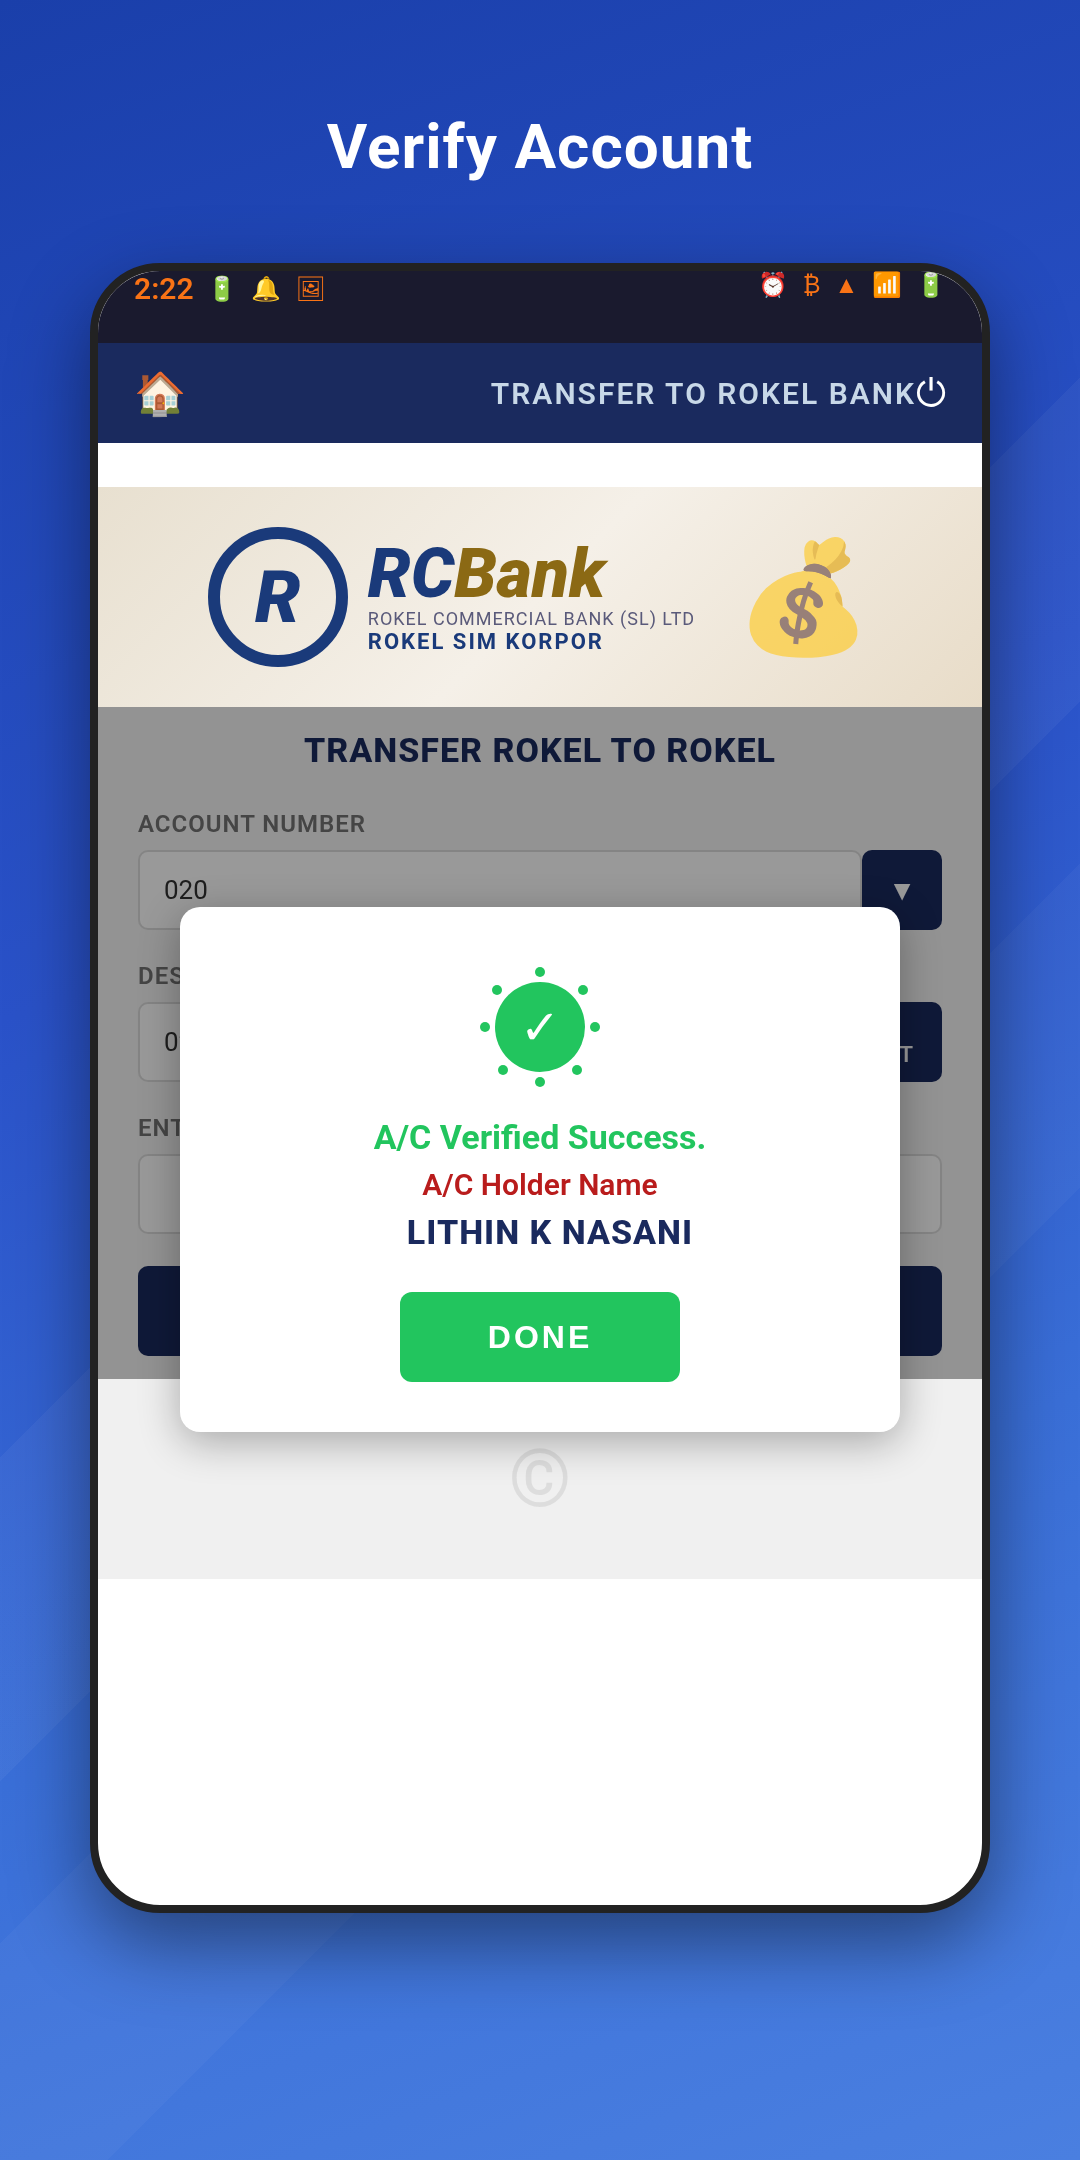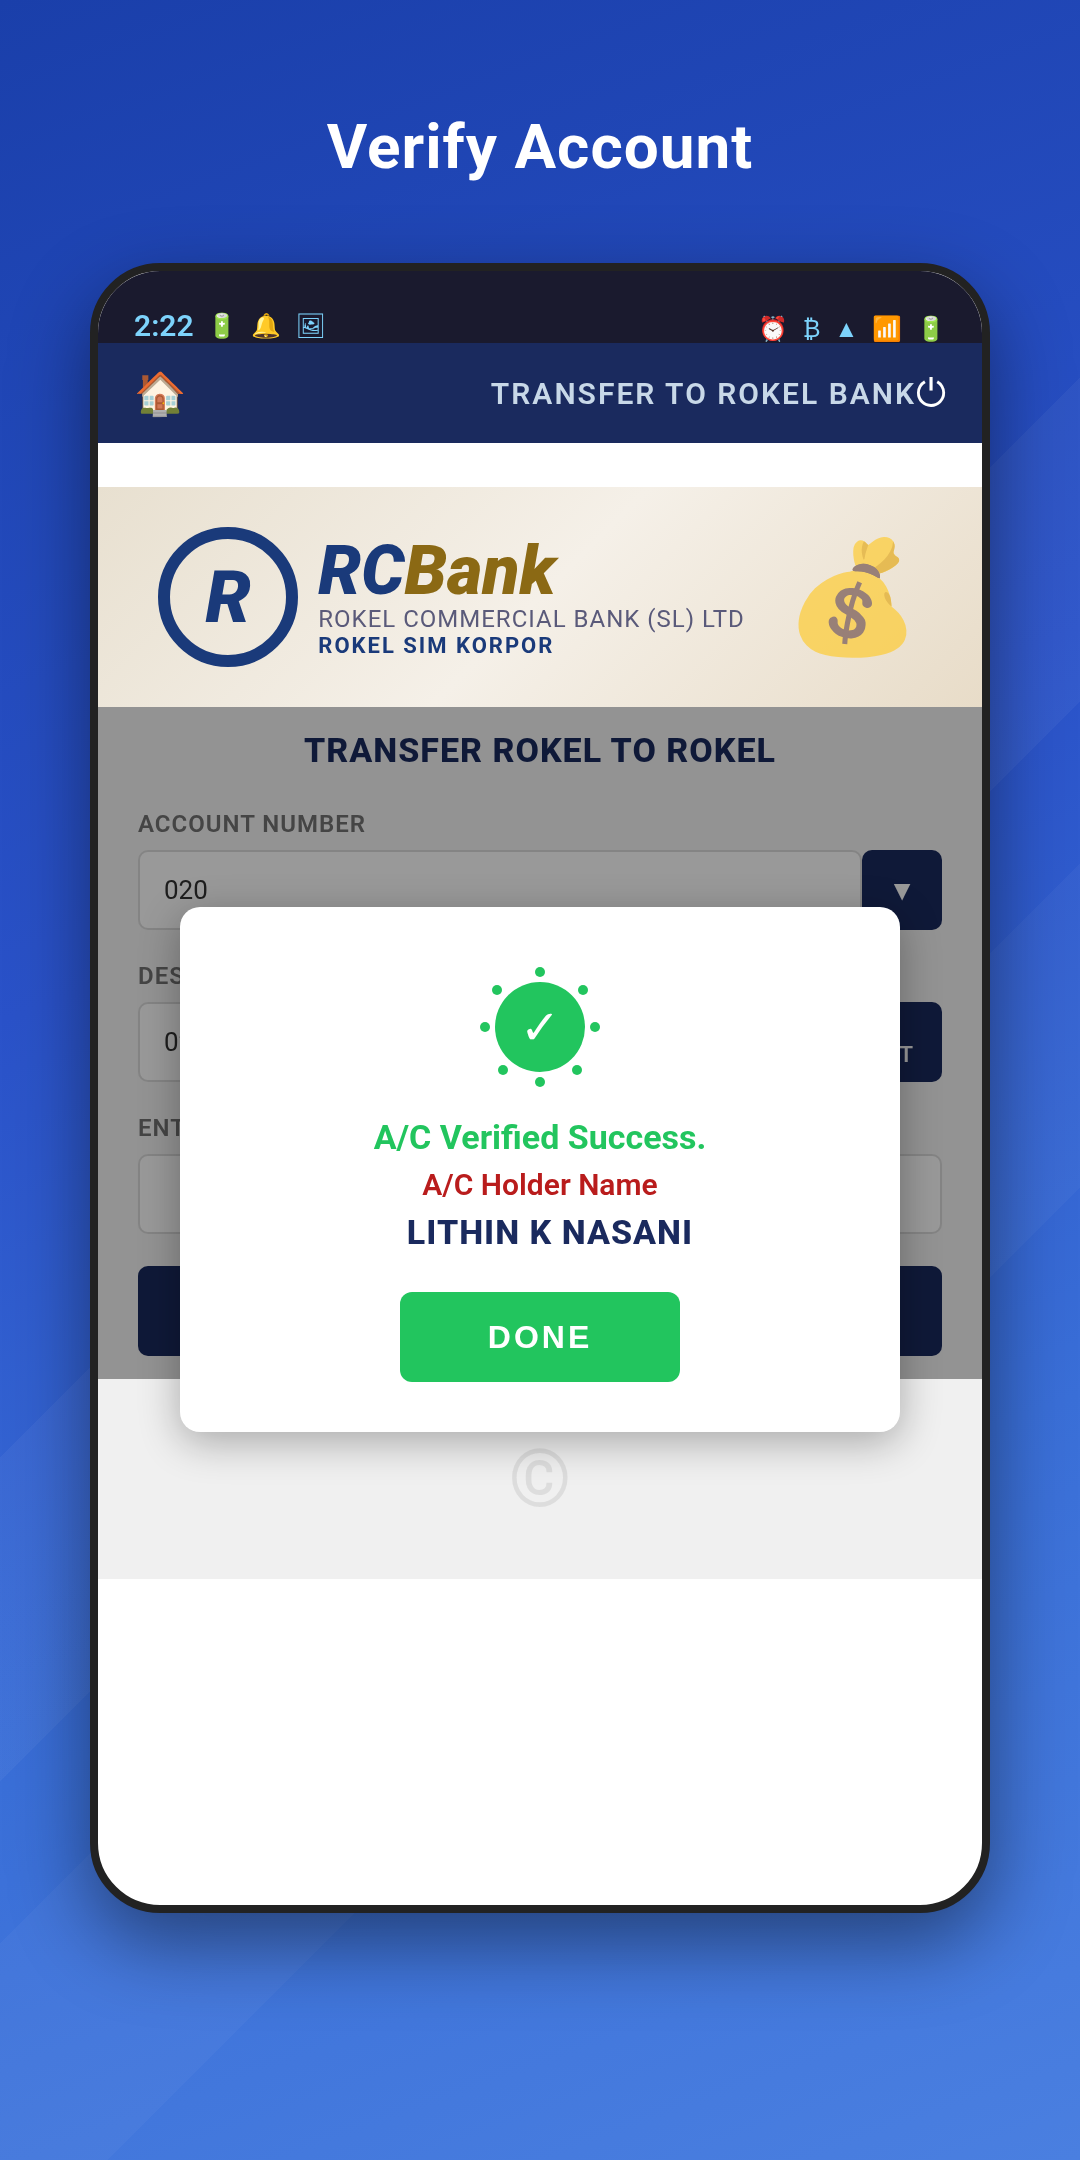--- a/index.html
+++ b/index.html
@@ -48,24 +48,24 @@
       box-shadow: 0 30px 80px rgba(0,0,0,0.45);
       position: relative;
       border: 8px solid #222;
     }
 
     
     .status-bar {
       background: #1a1a2e;
       height: 72px;
       display: flex;
-      align-items: flex-end;
+      align-items: flex-start;
       justify-content: space-between;
       padding: 0 36px;
-      color: #7dd3fc;
+      color: #f97316;
       font-size: 28px;
     }
 
     .status-bar-left {
       display: flex;
       align-items: center;
       gap: 14px;
     }
 
     .status-bar-right {
@@ -161,21 +161,21 @@
       color: #2a4a8a;
       font-style: italic;
       line-height: 1;
     }
 
     .rc-bank-text span {
       color: #8B6914;
     }
 
     .bank-subtitle {
-      font-size: 24px;
+      font-size: 18px;
       color: #5a5a7a;
       letter-spacing: 1px;
       text-align: right;
     }
 
     .bank-corp-text {
       font-size: 22px;
       color: #1a3a7a;
       font-weight: 700;
       letter-spacing: 2px;

